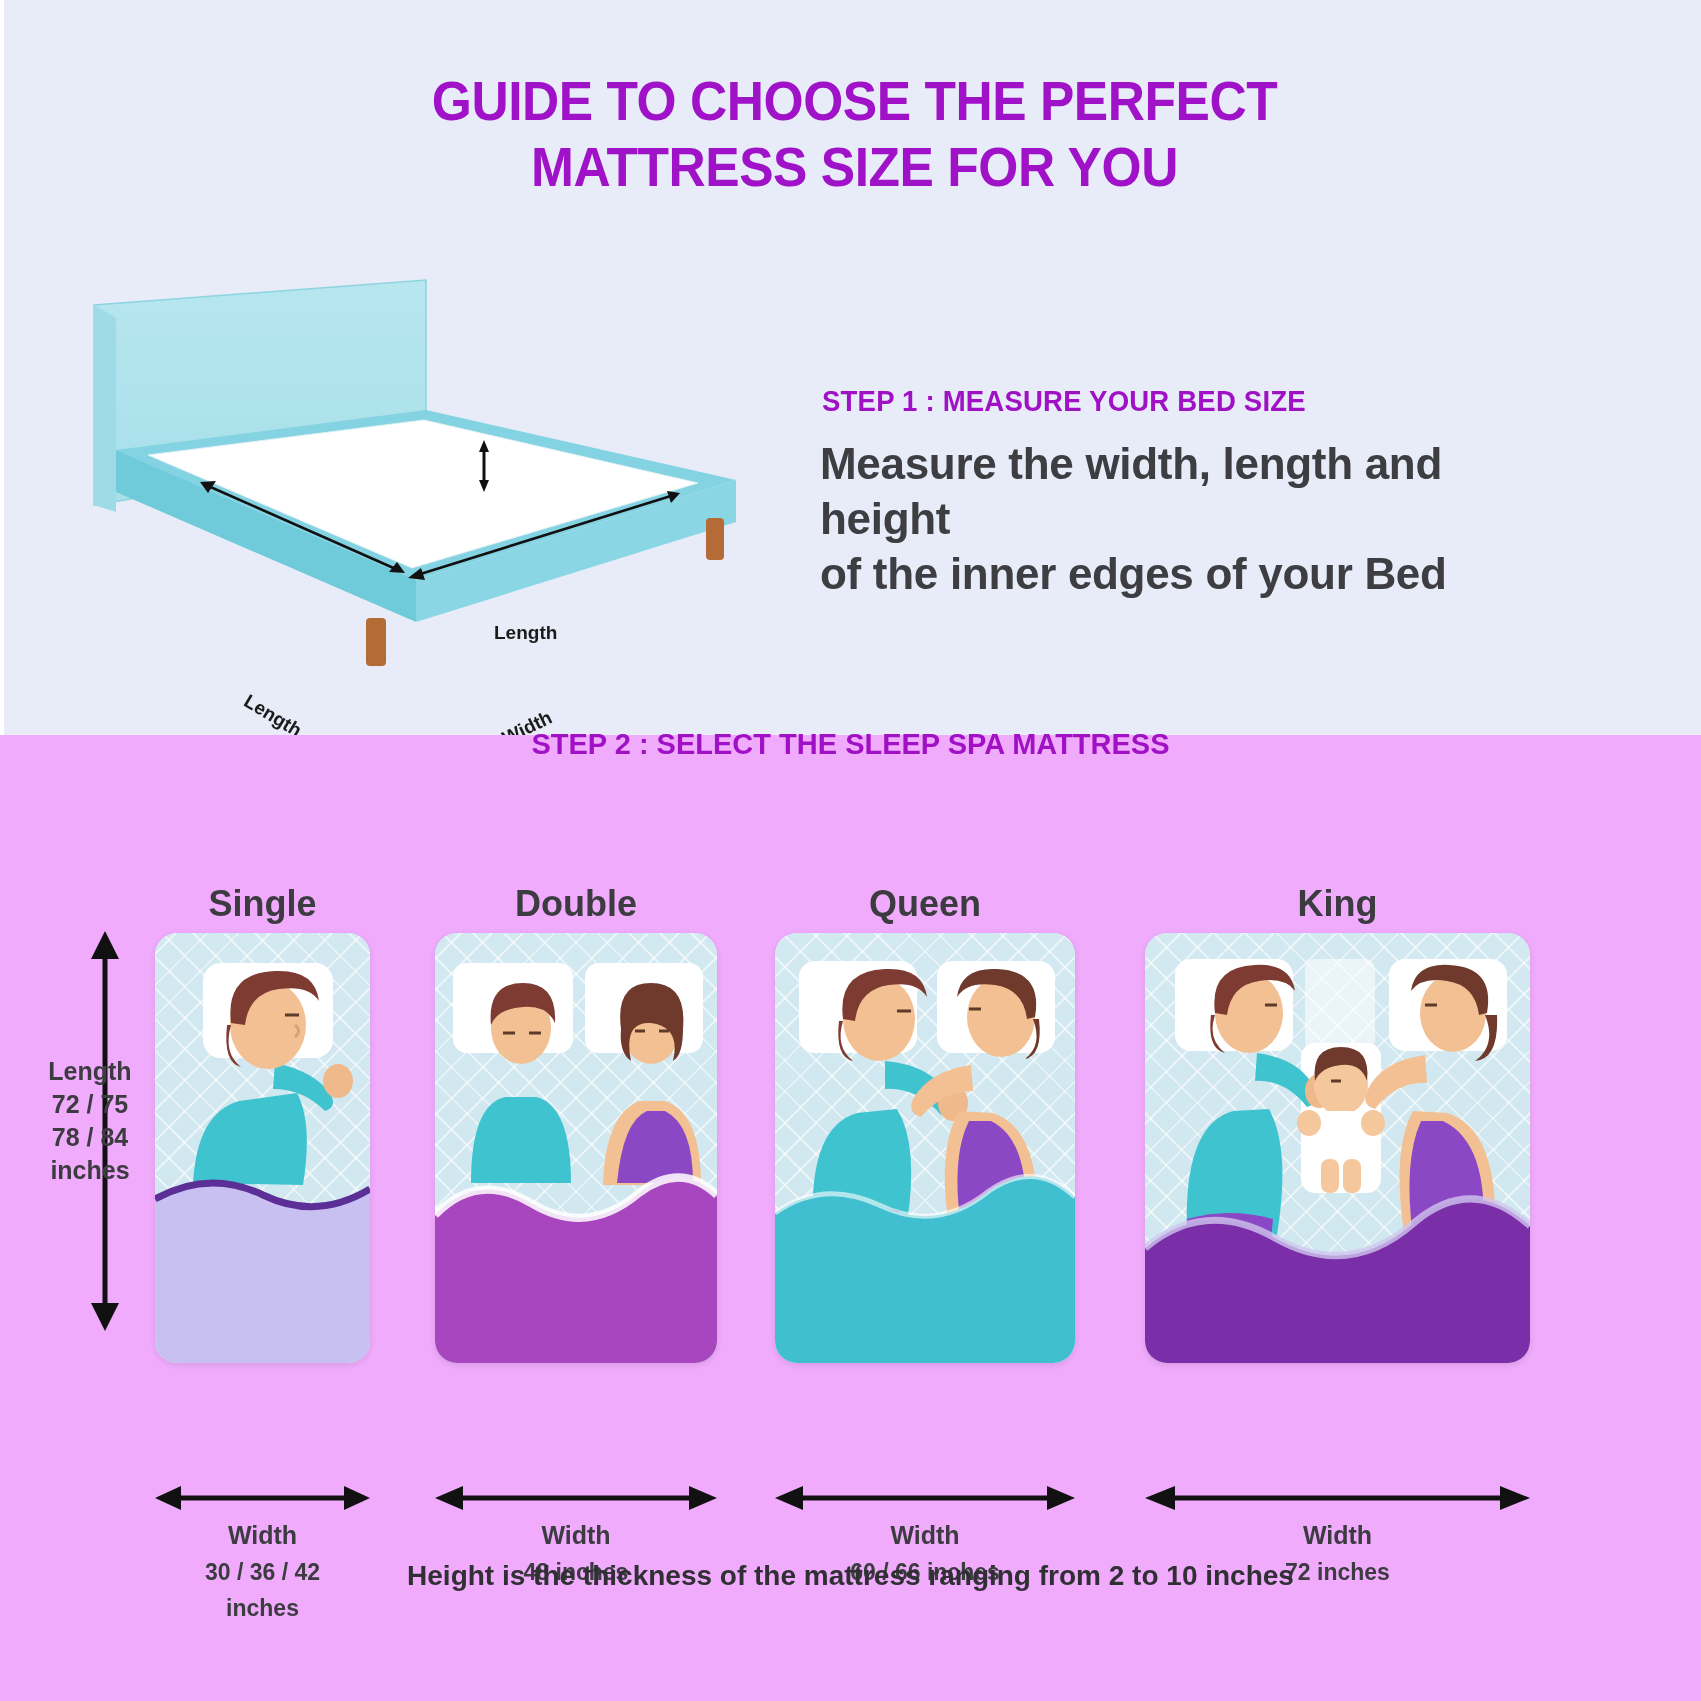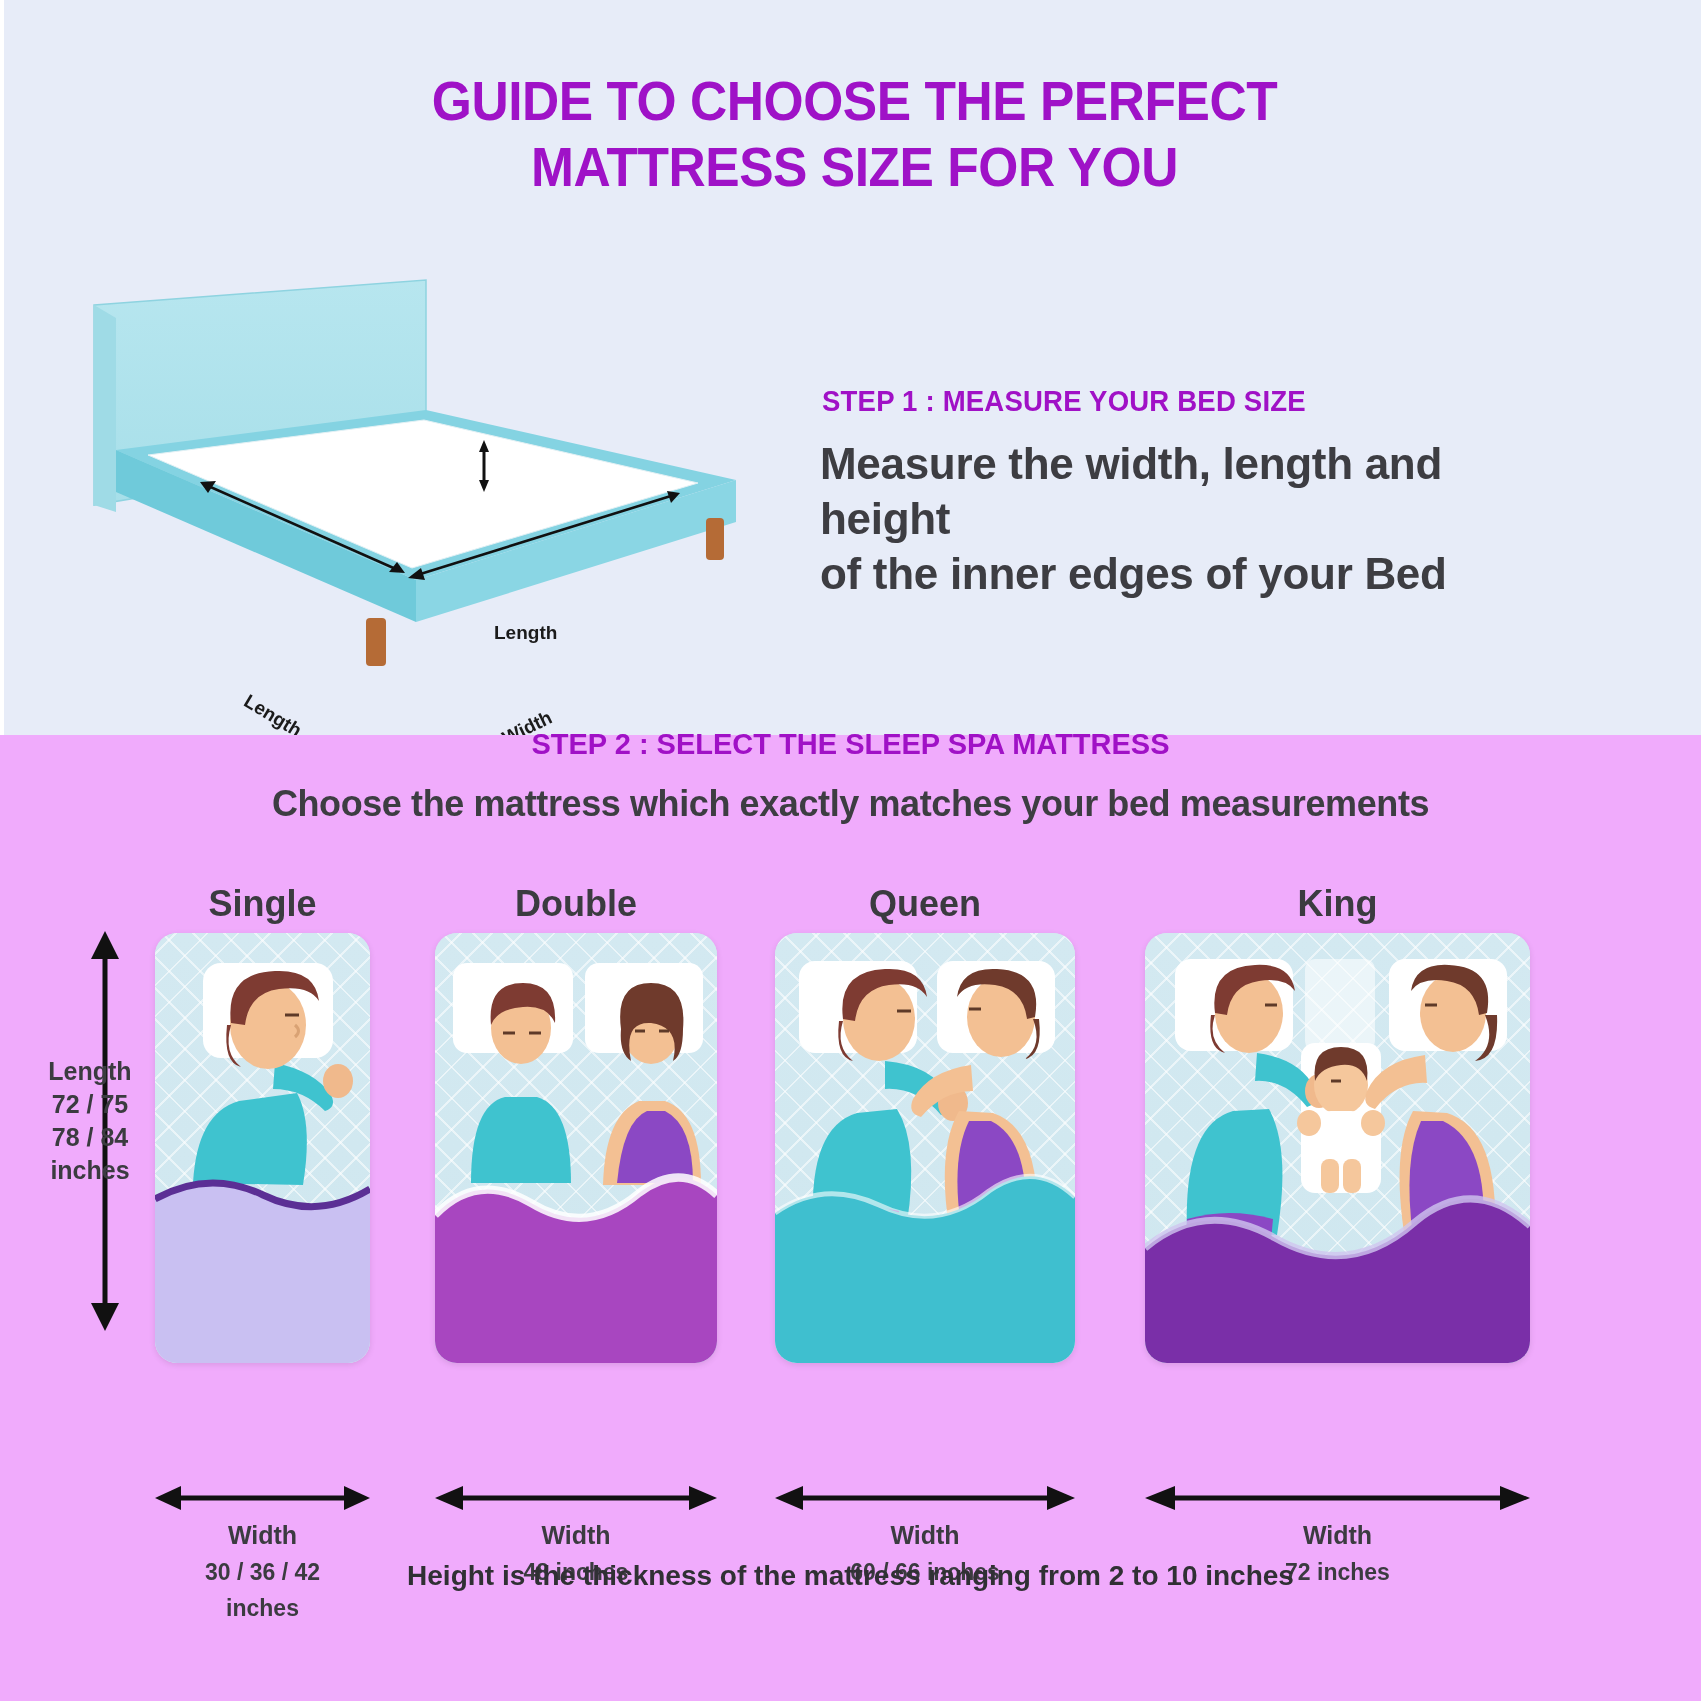--- a/index.html
+++ b/index.html
@@ -173,21 +173,20 @@
 
     <div class="step1-head">STEP 1 : MEASURE YOUR BED SIZE</div>
     <div class="step1-body">
       <div>Measure the width, length and height</div>
       <div>of the inner edges of your Bed</div>
     </div>
   </div>
 
   <div class="sec2">
     <div class="step2-head">STEP 2 : SELECT THE SLEEP SPA MATTRESS</div>
-    <div class="step2-sub">Choose the mattress which exactly matches your bed measurements</div>
 
     <div class="cards">
 
       <div class="length-arrow">
         <svg width="40" height="400" viewBox="0 0 40 400">
           <line x1="20" y1="16" x2="20" y2="384" stroke="#111" stroke-width="5"></line>
           <polygon points="20,0 6,28 34,28" fill="#111"></polygon>
           <polygon points="20,400 6,372 34,372" fill="#111"></polygon>
         </svg>
       </div>

